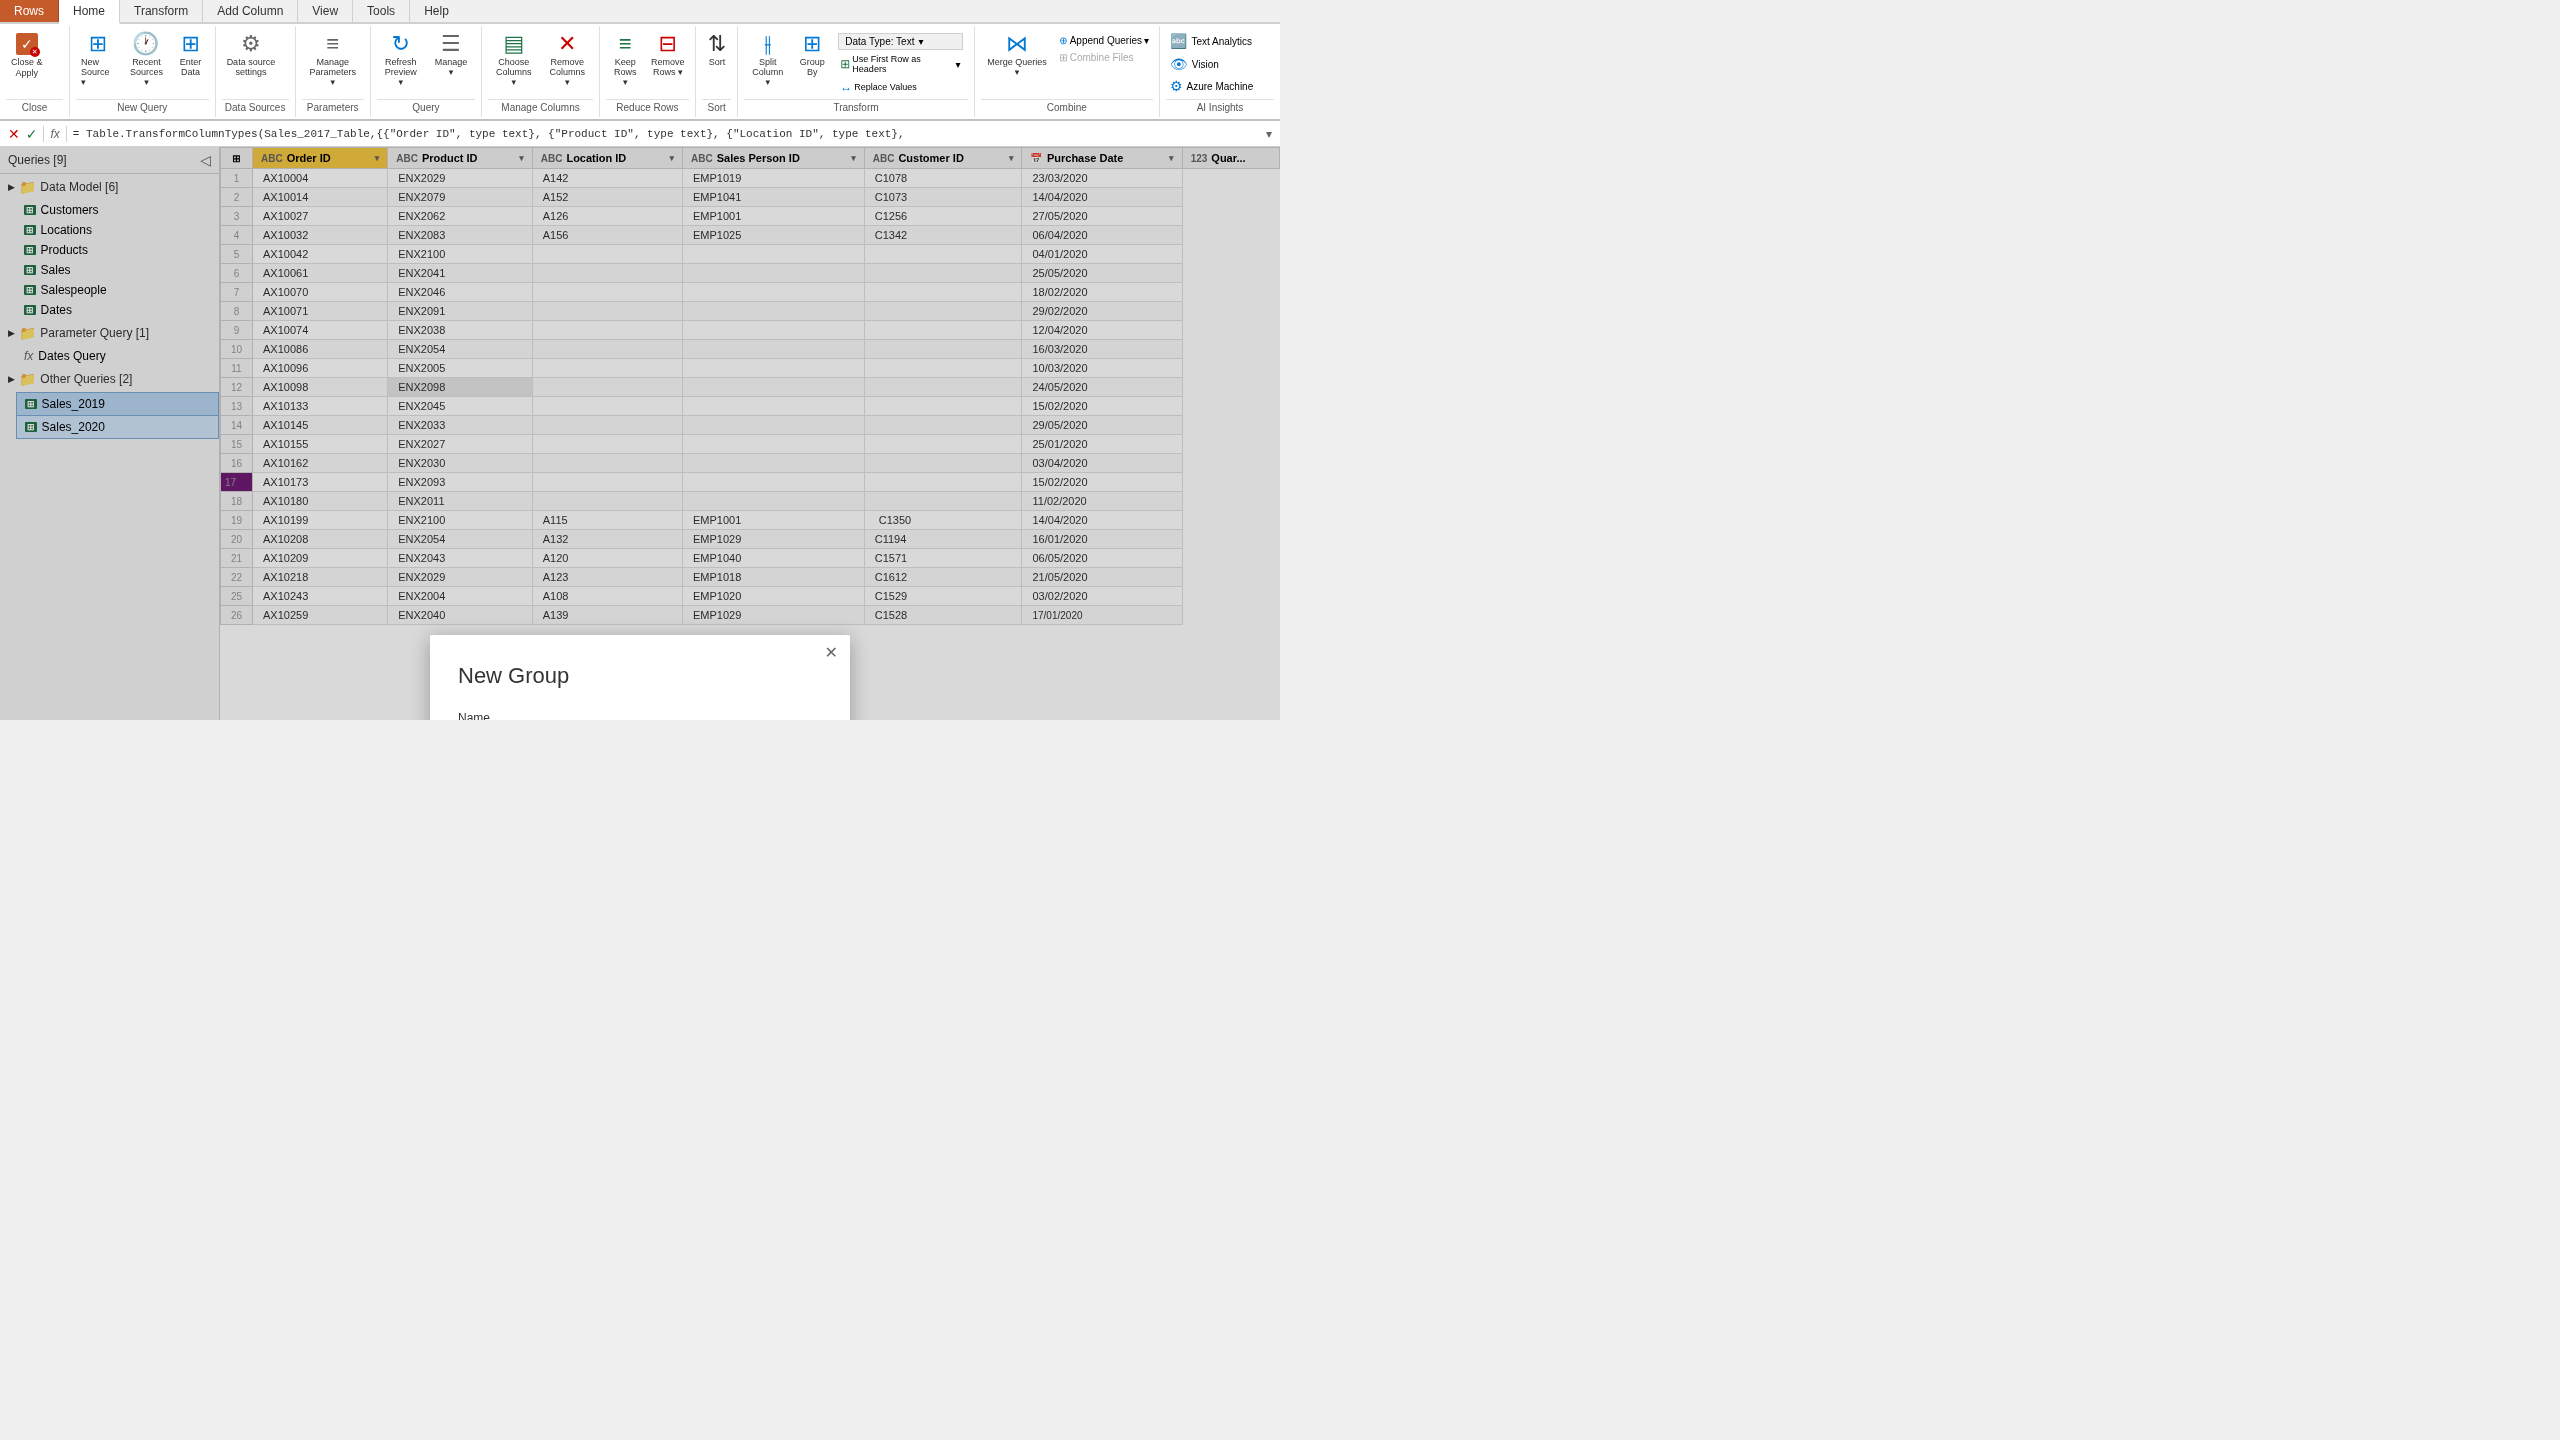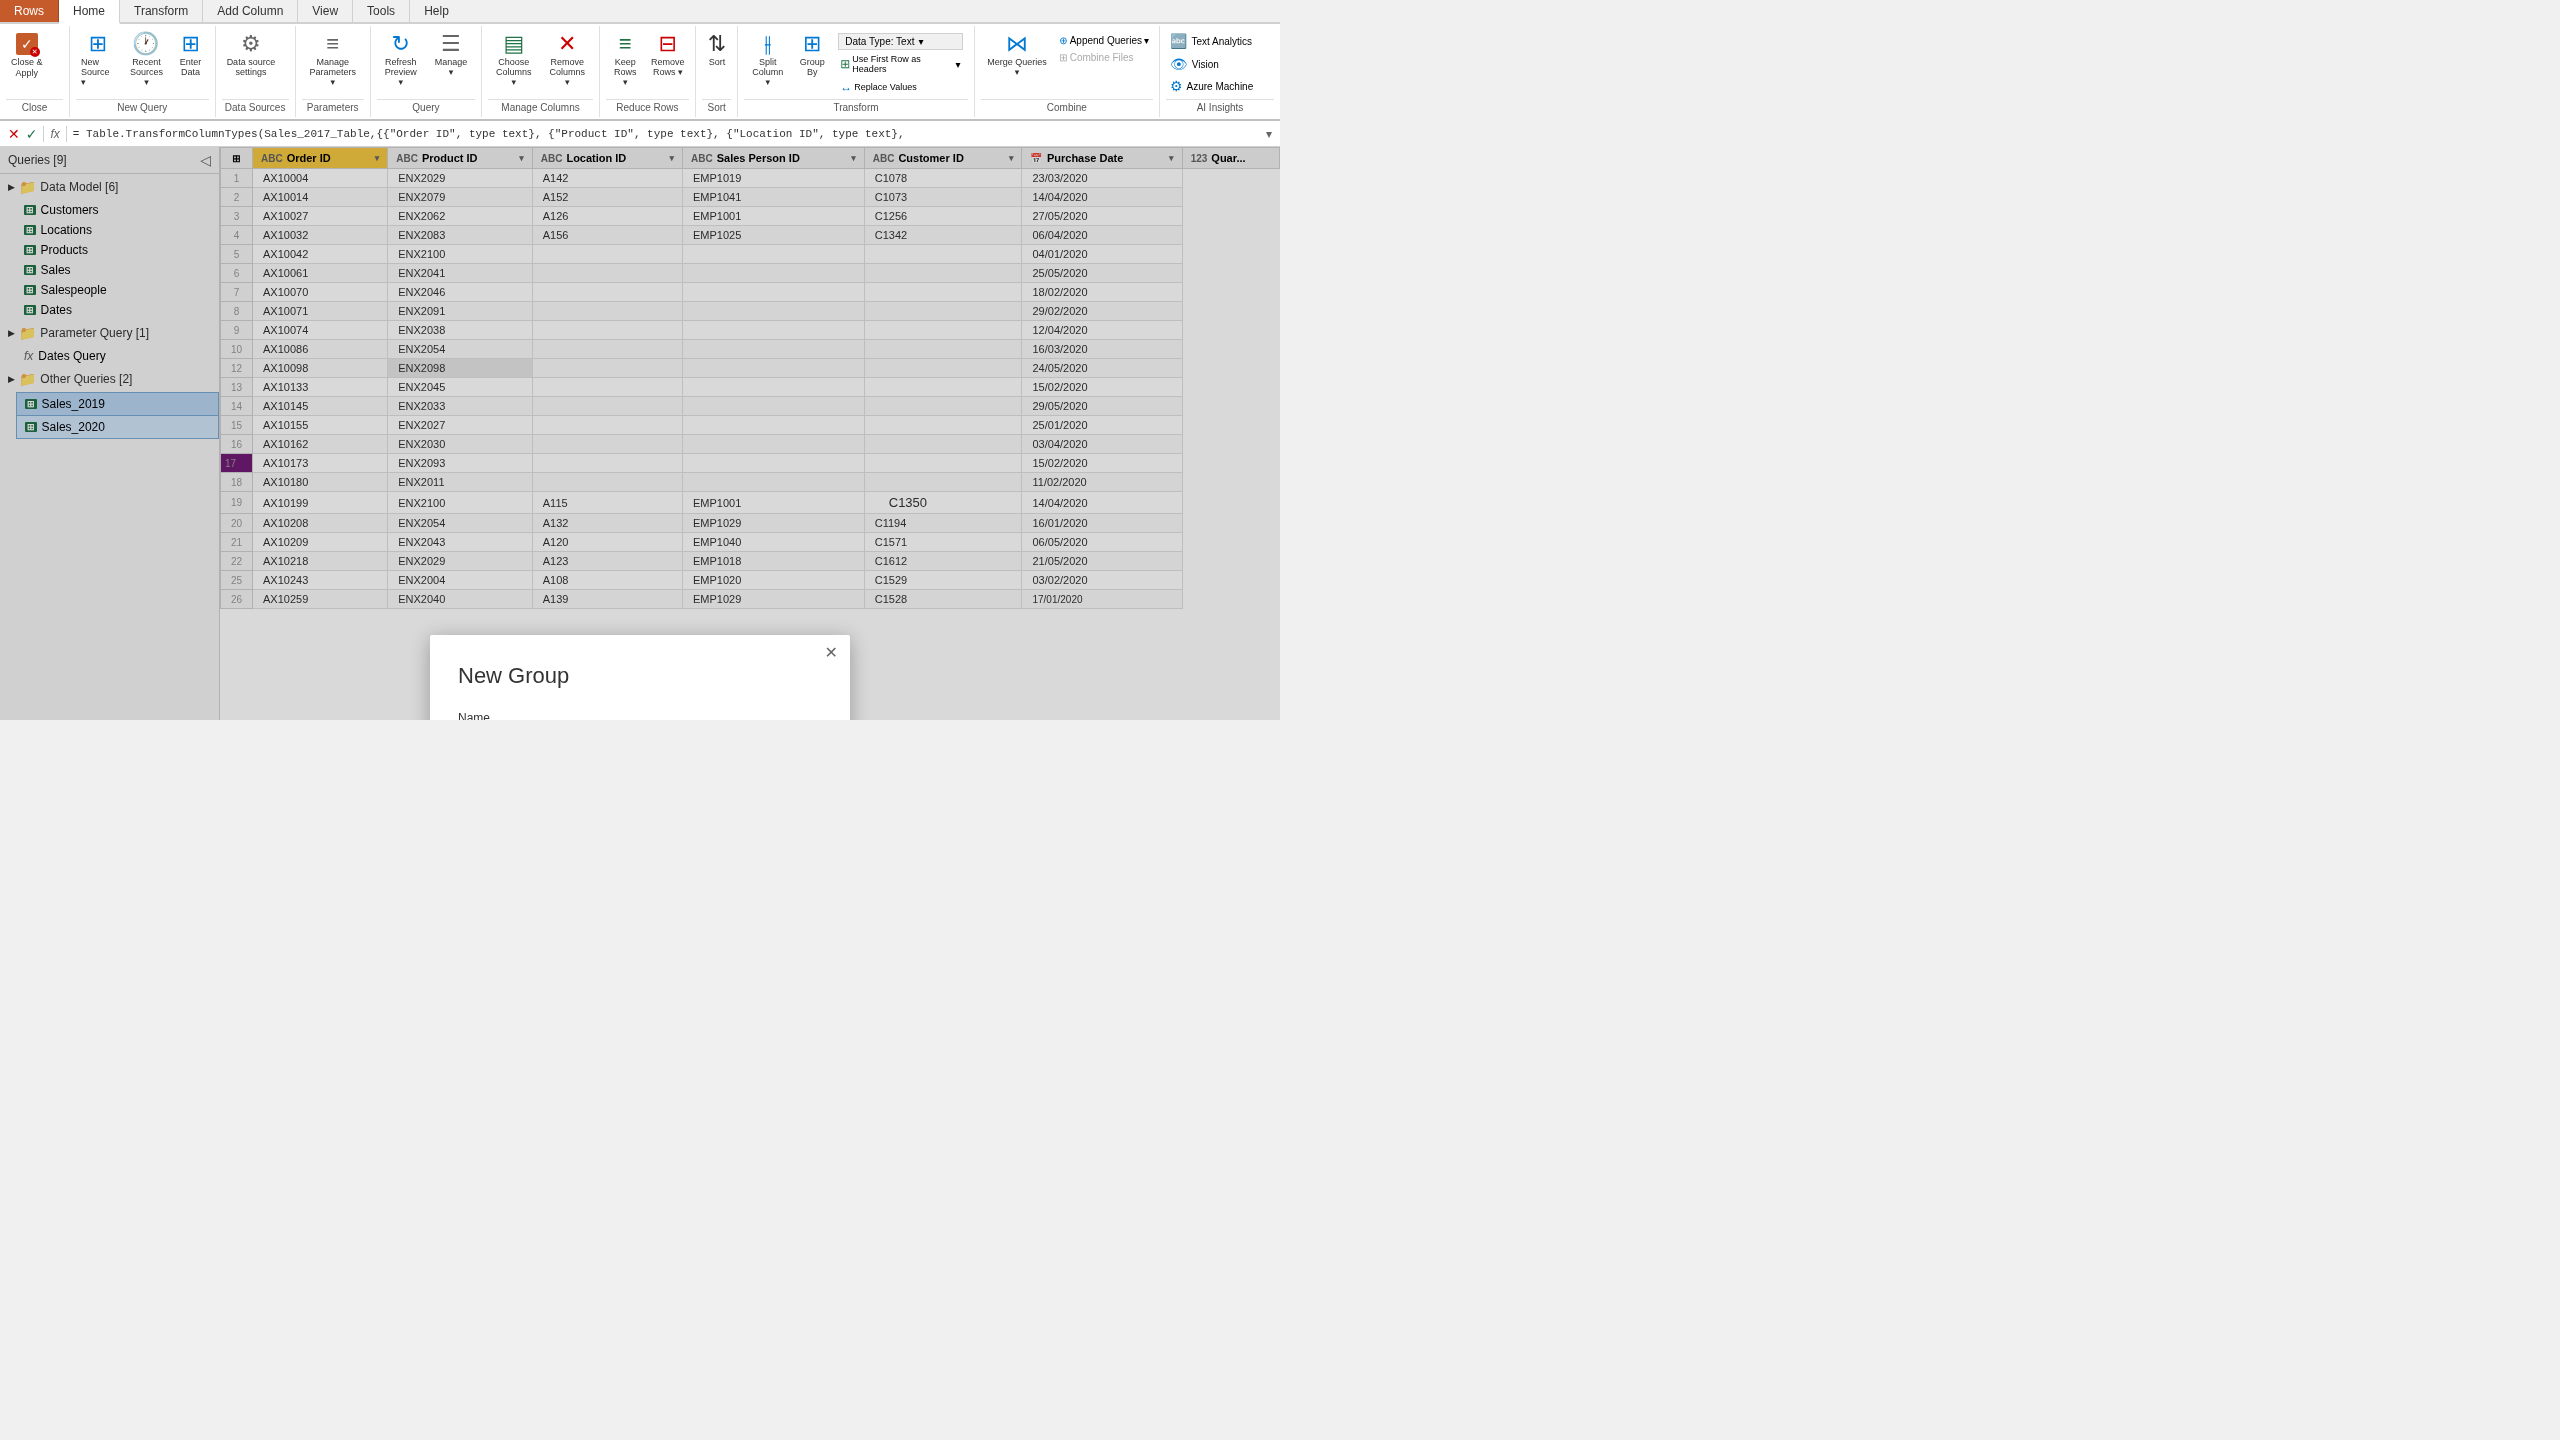--- a/index.html
+++ b/index.html
@@ -423,20 +423,29 @@
           <tr>
             <td style="background: rgb(245, 245, 245); color: rgb(153, 153, 153); text-align: center; font-size: 10px; border: 1px solid rgb(208, 208, 208); padding: 3px 4px;">10</td>
             <td style="border: 1px solid rgb(224, 224, 224); padding: 3px 10px; white-space: nowrap; font-size: 11px; color: rgb(51, 51, 51); background: rgb(250, 250, 250);">AX10086</td>
             <td style="border: 1px solid rgb(224, 224, 224); padding: 3px 10px; white-space: nowrap; font-size: 11px; color: rgb(51, 51, 51); background: rgb(250, 250, 250);">ENX2054</td>
             <td style="border: 1px solid rgb(224, 224, 224); padding: 3px 10px; white-space: nowrap; font-size: 11px; color: rgb(51, 51, 51); background: rgb(250, 250, 250);"></td>
             <td style="border: 1px solid rgb(224, 224, 224); padding: 3px 10px; white-space: nowrap; font-size: 11px; color: rgb(51, 51, 51); background: rgb(250, 250, 250);"></td>
             <td style="border: 1px solid rgb(224, 224, 224); padding: 3px 10px; white-space: nowrap; font-size: 11px; color: rgb(51, 51, 51); background: rgb(250, 250, 250);"></td>
             <td style="border: 1px solid rgb(224, 224, 224); padding: 3px 10px; white-space: nowrap; font-size: 11px; color: rgb(51, 51, 51); background: rgb(250, 250, 250);">16/03/2020</td>
           </tr>
           <tr>
+            <td style="background: rgb(245, 245, 245); color: rgb(153, 153, 153); text-align: center; font-size: 10px; border: 1px solid rgb(208, 208, 208); padding: 3px 4px;">11</td>
+            <td style="border: 1px solid rgb(224, 224, 224); padding: 3px 10px; white-space: nowrap; font-size: 11px; color: rgb(51, 51, 51);">AX10096</td>
+            <td style="border: 1px solid rgb(224, 224, 224); padding: 3px 10px; white-space: nowrap; font-size: 11px; color: rgb(51, 51, 51);">ENX2005</td>
+            <td style="border: 1px solid rgb(224, 224, 224); padding: 3px 10px; white-space: nowrap; font-size: 11px; color: rgb(51, 51, 51);"></td>
+            <td style="border: 1px solid rgb(224, 224, 224); padding: 3px 10px; white-space: nowrap; font-size: 11px; color: rgb(51, 51, 51);"></td>
+            <td style="border: 1px solid rgb(224, 224, 224); padding: 3px 10px; white-space: nowrap; font-size: 11px; color: rgb(51, 51, 51);"></td>
+            <td style="border: 1px solid rgb(224, 224, 224); padding: 3px 10px; white-space: nowrap; font-size: 11px; color: rgb(51, 51, 51);">10/03/2020</td>
+          </tr>
+          <tr>
             <td style="background: rgb(245, 245, 245); color: rgb(153, 153, 153); text-align: center; font-size: 10px; border: 1px solid rgb(208, 208, 208); padding: 3px 4px;">12</td>
             <td style="border: 1px solid rgb(224, 224, 224); padding: 3px 10px; white-space: nowrap; font-size: 11px; color: rgb(51, 51, 51); background: rgb(250, 250, 250);">AX10098</td>
             <td style="border: 1px solid rgb(224, 224, 224); padding: 3px 10px; white-space: nowrap; font-size: 11px; color: rgb(51, 51, 51); background: #e5e5e5;">ENX2098</td>
             <td style="border: 1px solid rgb(224, 224, 224); padding: 3px 10px; white-space: nowrap; font-size: 11px; color: rgb(51, 51, 51); background: rgb(250, 250, 250);"></td>
             <td style="border: 1px solid rgb(224, 224, 224); padding: 3px 10px; white-space: nowrap; font-size: 11px; color: rgb(51, 51, 51); background: rgb(250, 250, 250);"></td>
             <td style="border: 1px solid rgb(224, 224, 224); padding: 3px 10px; white-space: nowrap; font-size: 11px; color: rgb(51, 51, 51); background: rgb(250, 250, 250);"></td>
             <td style="border: 1px solid rgb(224, 224, 224); padding: 3px 10px; white-space: nowrap; font-size: 11px; color: rgb(51, 51, 51); background: rgb(250, 250, 250);">24/05/2020</td>
           </tr>
           <tr>
             <td style="background: rgb(245, 245, 245); color: rgb(153, 153, 153); text-align: center; font-size: 10px; border: 1px solid rgb(208, 208, 208); padding: 3px 4px;">13</td>
@@ -491,21 +500,21 @@
             <td style="border: 1px solid rgb(224, 224, 224); padding: 3px 10px; white-space: nowrap; font-size: 11px; color: rgb(51, 51, 51); background: rgb(250, 250, 250);"></td>
             <td style="border: 1px solid rgb(224, 224, 224); padding: 3px 10px; white-space: nowrap; font-size: 11px; color: rgb(51, 51, 51); background: rgb(250, 250, 250);"></td>
             <td style="border: 1px solid rgb(224, 224, 224); padding: 3px 10px; white-space: nowrap; font-size: 11px; color: rgb(51, 51, 51); background: rgb(250, 250, 250);">11/02/2020</td>
           </tr>
           <tr>
             <td style="background: rgb(245, 245, 245); color: rgb(153, 153, 153); text-align: center; font-size: 10px; border: 1px solid rgb(208, 208, 208); padding: 3px 4px;">19</td>
             <td style="border: 1px solid rgb(224, 224, 224); padding: 3px 10px; white-space: nowrap; font-size: 11px; color: rgb(51, 51, 51);">AX10199</td>
             <td style="border: 1px solid rgb(224, 224, 224); padding: 3px 10px; white-space: nowrap; font-size: 11px; color: rgb(51, 51, 51);">ENX2100</td>
             <td style="border: 1px solid rgb(224, 224, 224); padding: 3px 10px; white-space: nowrap; font-size: 11px; color: rgb(51, 51, 51);">A115</td>
             <td style="border: 1px solid rgb(224, 224, 224); padding: 3px 10px; white-space: nowrap; font-size: 11px; color: rgb(51, 51, 51);">EMP1001</td>
-            <td style="border: 1px solid rgb(224, 224, 224); padding: 3px 24px; white-space: nowrap; font-size: 13px; color: rgb(51, 51, 51);">C1350</td>
+            <td style="border: 1px solid rgb(224, 224, 224); padding: 3px 14px; white-space: nowrap; font-size: 11px; color: rgb(51, 51, 51);">C1350</td>
             <td style="border: 1px solid rgb(224, 224, 224); padding: 3px 10px; white-space: nowrap; font-size: 11px; color: rgb(51, 51, 51);">14/04/2020</td>
           </tr>
           <tr>
             <td style="background: rgb(245, 245, 245); color: rgb(153, 153, 153); text-align: center; font-size: 10px; border: 1px solid rgb(208, 208, 208); padding: 3px 4px;">20</td>
             <td style="border: 1px solid rgb(224, 224, 224); padding: 3px 10px; white-space: nowrap; font-size: 11px; color: rgb(51, 51, 51); background: rgb(250, 250, 250);">AX10208</td>
             <td style="border: 1px solid rgb(224, 224, 224); padding: 3px 10px; white-space: nowrap; font-size: 11px; color: rgb(51, 51, 51); background: rgb(250, 250, 250);">ENX2054</td>
             <td style="border: 1px solid rgb(224, 224, 224); padding: 3px 10px; white-space: nowrap; font-size: 11px; color: rgb(51, 51, 51); background: rgb(250, 250, 250);">A132</td>
             <td style="border: 1px solid rgb(224, 224, 224); padding: 3px 10px; white-space: nowrap; font-size: 11px; color: rgb(51, 51, 51); background: rgb(250, 250, 250);">EMP1029</td>
             <td style="border: 1px solid rgb(224, 224, 224); padding: 3px 10px; white-space: nowrap; font-size: 11px; color: rgb(51, 51, 51); background: rgb(250, 250, 250);">C1194</td>
             <td style="border: 1px solid rgb(224, 224, 224); padding: 3px 10px; white-space: nowrap; font-size: 11px; color: rgb(51, 51, 51); background: rgb(250, 250, 250);">16/01/2020</td>

